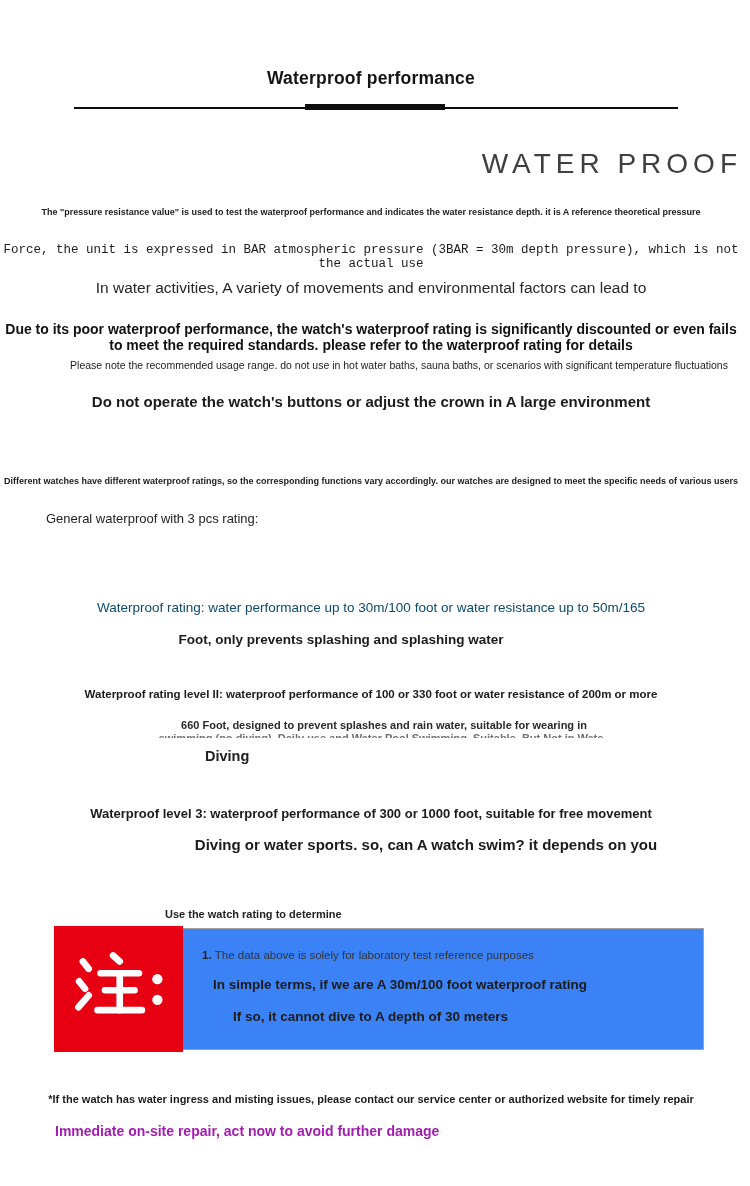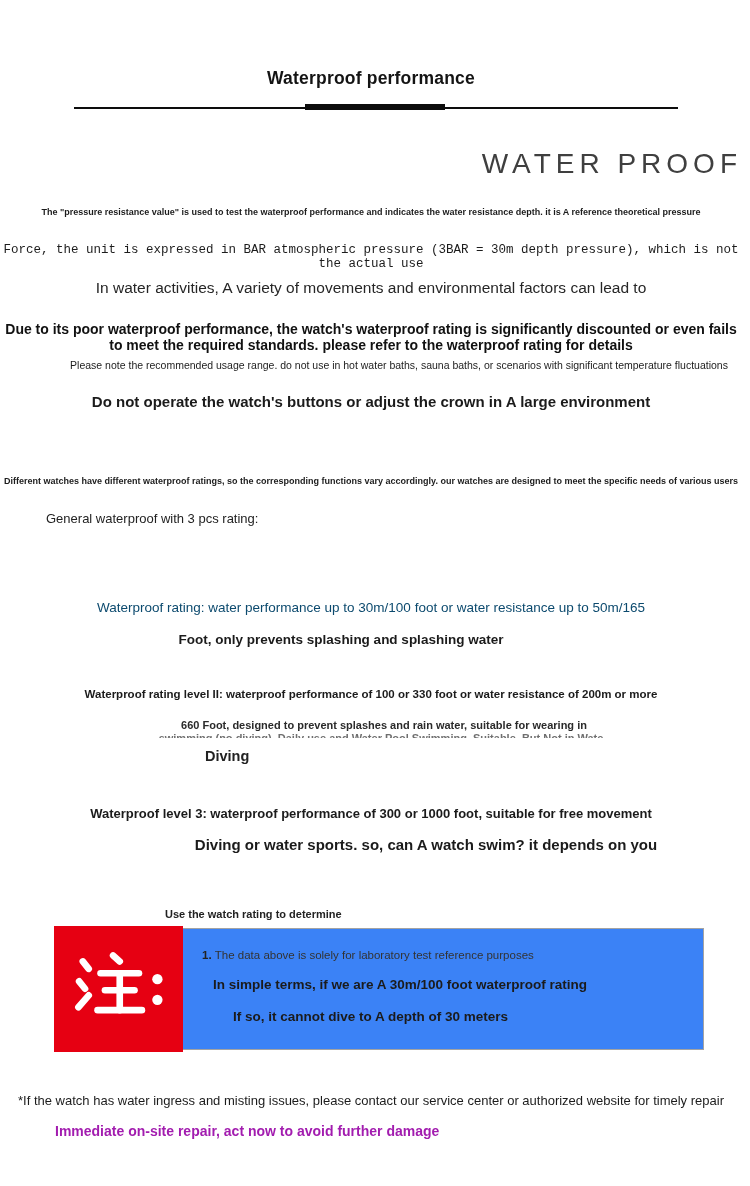--- a/index.html
+++ b/index.html
@@ -37,21 +37,21 @@
   .lv3c{top:870px;left:165px;font-size:11px;font-weight:700;color:#222;margin-top:38px;}
 
   .note-box{top:928px;left:54px;width:650px;height:122px;border:1px solid #a3a3a3;background:#3b82f6;box-sizing:border-box;}
   .note-red{position:absolute;left:-1px;top:-3px;width:129px;height:126px;}
   .note-red svg{display:block;margin:14px auto 0 auto;}
   .note-item1{position:absolute;left:147px;top:20px;font-size:11.5px;color:#333;}
   .note-item1 .num{font-weight:700;color:#222;}
   .note-item2{position:absolute;left:158px;top:48px;font-size:13.5px;font-weight:700;color:#1b1b1b;}
   .note-item3{position:absolute;left:178px;top:80px;font-size:13.5px;font-weight:700;color:#1b1b1b;}
 
-  .f1{top:1093px;font-size:13px;font-weight:400;color:#1c1c1c;}
+  .f1{top:1093px;font-size:11px;font-weight:700;color:#1c1c1c;}
   .f2{top:1123px;left:55px;font-size:14px;font-weight:700;color:#a21caf;}
 </style>
 </head>
 <body>
 
 <div class="abs center title">Waterproof performance</div>
 
 <div class="abs divider-line"></div>
 <div class="abs divider-bar"></div>
 

